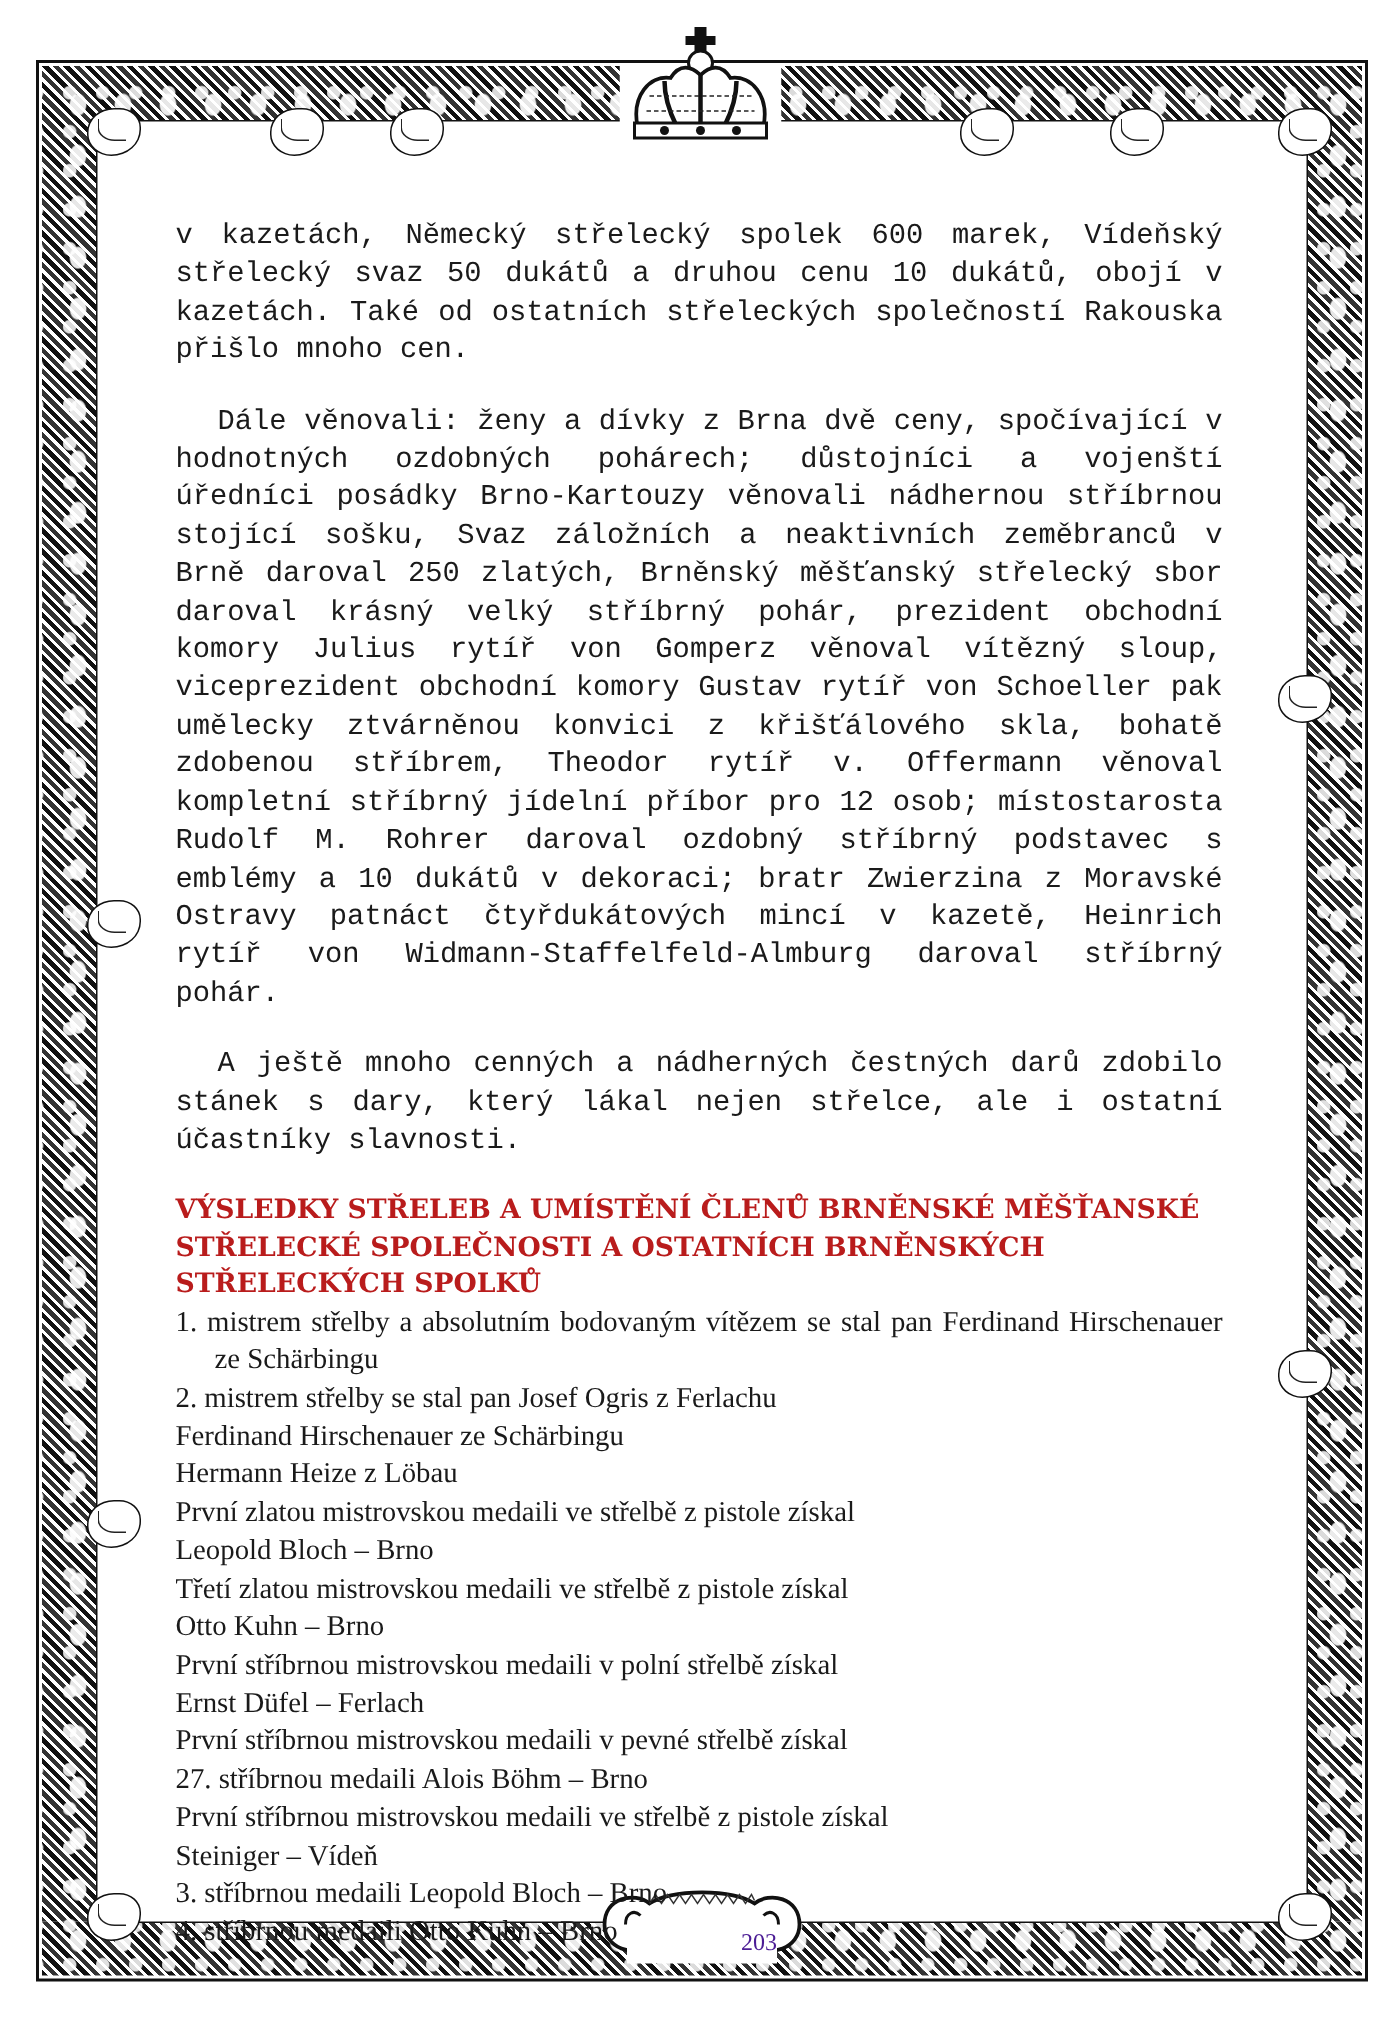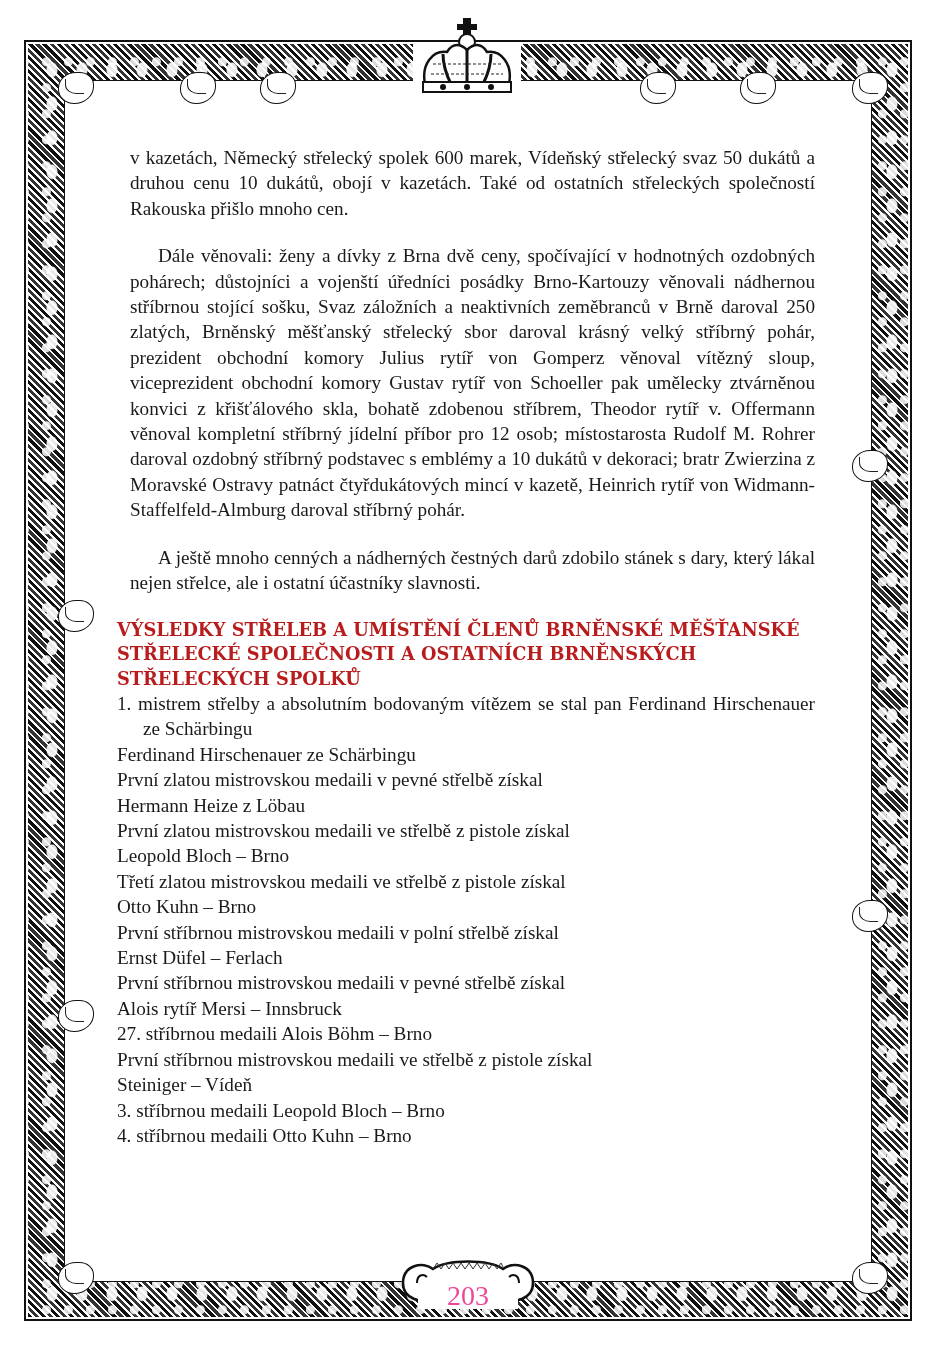--- a/index.html
+++ b/index.html
@@ -22,27 +22,27 @@
   .frame-inner { position: absolute; left: 64px; top: 80px; width: 808px; height: 1202px;
                  border: 1.5px solid #111; box-sizing: border-box; background: #fff; }
 
   .leaf { position: absolute; width: 34px; height: 30px; background: #fff;
           border: 1.5px solid #111; border-radius: 50% 40% 55% 45%; }
   .leaf::after { content: ""; position: absolute; left: 6px; top: 6px; width: 18px; height: 14px;
                  border-left: 1px solid #222; border-bottom: 1px solid #222; border-radius: 0 0 0 60%; }
 
   .crown { position: absolute; left: 413px; top: 14px; width: 108px; height: 82px; }
   .plaque { position: absolute; left: 393px; top: 1253px; width: 150px; height: 62px; }
-  .page-number { position: absolute; left: 418px; top: 1283px; width: 100px; text-align: center;
-                 font-size: 28px; color: #ec4899; background: #fff; line-height: 26px; }
+  .page-number { position: absolute; left: 418px; top: 1283px; width: 100px; text-align: right;
+                 font-size: 16px; color: #4c1d95; background: #fff; line-height: 26px; }
 
   
   .content { position: absolute; left: 117px; top: 145px; width: 698px;
              font-size: 19.2px; line-height: 25.4px; }
-  .para { margin: 0 0 22px 13px; text-align: justify; text-align-last: left; text-indent: 0; }
+  .para { margin: 0 0 22px 0; text-align: justify; text-align-last: left; text-indent: 0; font-family: Liberation Mono, monospace; }
   .para.indent { text-indent: 28px; }
   .heading { margin: 8px 0 0 0; font-family: "DejaVu Serif", serif; font-weight: bold;
              font-size: 17.8px; line-height: 24.5px; color: #b91c1c; }
   .results { list-style: none; margin: 0; padding: 0; }
   .results li { margin: 0; }
   .results li.numbered { padding-left: 26px; text-indent: -26px; text-align: justify; text-align-last: left; }
 </style>
 </head>
 <body>
 
@@ -88,30 +88,29 @@
 
 <div class="content">
   <p class="para">v kazetách, Německý střelecký spolek 600 marek, Vídeňský střelecký svaz 50 dukátů a druhou cenu 10 dukátů, obojí v kazetách. Také od ostatních střeleckých společností Rakouska přišlo mnoho cen.</p>
   <p class="para indent">Dále věnovali: ženy a dívky z Brna dvě ceny, spočívající v hodnotných ozdobných pohárech; důstojníci a vojenští úředníci posádky Brno-Kartouzy věnovali nádhernou stříbrnou stojící sošku, Svaz záložních a neaktivních zeměbranců v Brně daroval 250 zlatých, Brněnský měšťanský střelecký sbor daroval krásný velký stříbrný pohár, prezident obchodní komory Julius rytíř von Gomperz věnoval vítězný sloup, viceprezident obchodní komory Gustav rytíř von Schoeller pak umělecky ztvárněnou konvici z křišťálového skla, bohatě zdobenou stříbrem, Theodor rytíř v. Offermann věnoval kompletní stříbrný jídelní příbor pro 12 osob; místostarosta Rudolf M. Rohrer daroval ozdobný stříbrný podstavec s emblémy a 10 dukátů v dekoraci; bratr Zwierzina z Moravské Ostravy patnáct čtyřdukátových mincí v kazetě, Heinrich rytíř von Widmann-Staffelfeld-Almburg daroval stříbrný pohár.</p>
   <p class="para indent">A ještě mnoho cenných a nádherných čestných darů zdobilo stánek s dary, který lákal nejen střelce, ale i ostatní účastníky slavnosti.</p>
 
   <h2 class="heading">VÝSLEDKY STŘELEB A UMÍSTĚNÍ ČLENŮ BRNĚNSKÉ MĚŠŤANSKÉ STŘELECKÉ SPOLEČNOSTI A OSTATNÍCH BRNĚNSKÝCH STŘELECKÝCH SPOLKŮ</h2>
 
   <ul class="results">
     <li class="numbered">1. mistrem střelby a absolutním bodovaným vítězem se stal pan Ferdinand Hirschenauer ze Schärbingu</li>
+    <li>2. mistrem střelby se stal pan Josef Ogris z Ferlachu</li>
     <li>Ferdinand Hirschenauer ze Schärbingu</li>
-    <li>První zlatou mistrovskou medaili v pevné střelbě získal</li>
     <li>Hermann Heize z Löbau</li>
     <li>První zlatou mistrovskou medaili ve střelbě z pistole získal</li>
     <li>Leopold Bloch – Brno</li>
     <li>Třetí zlatou mistrovskou medaili ve střelbě z pistole získal</li>
     <li>Otto Kuhn – Brno</li>
     <li>První stříbrnou mistrovskou medaili v polní střelbě získal</li>
     <li>Ernst Düfel – Ferlach</li>
     <li>První stříbrnou mistrovskou medaili v pevné střelbě získal</li>
-    <li>Alois rytíř Mersi – Innsbruck</li>
     <li>27. stříbrnou medaili Alois Böhm – Brno</li>
     <li>První stříbrnou mistrovskou medaili ve střelbě z pistole získal</li>
     <li>Steiniger – Vídeň</li>
     <li>3. stříbrnou medaili Leopold Bloch – Brno</li>
     <li>4. stříbrnou medaili Otto Kuhn – Brno</li>
   </ul>
 </div>
 
 </body></html>

